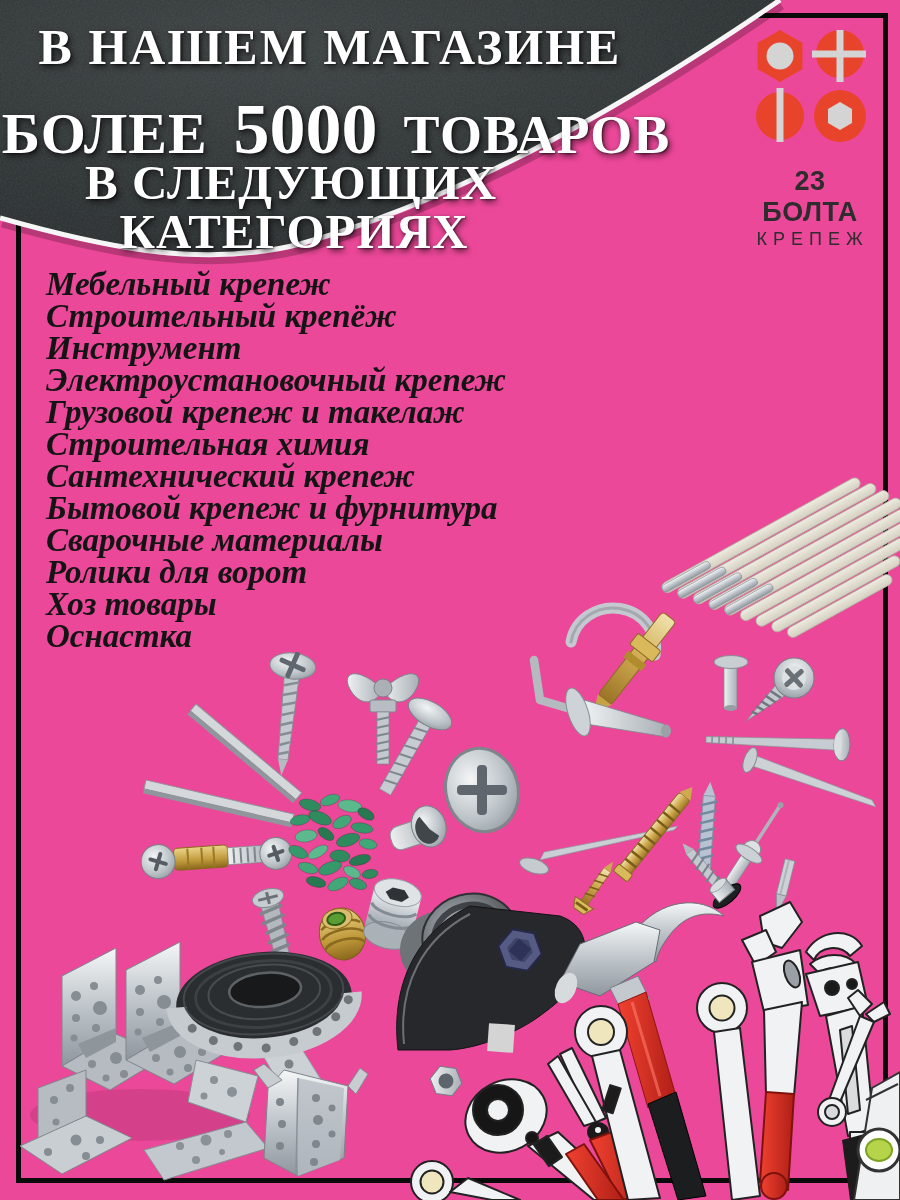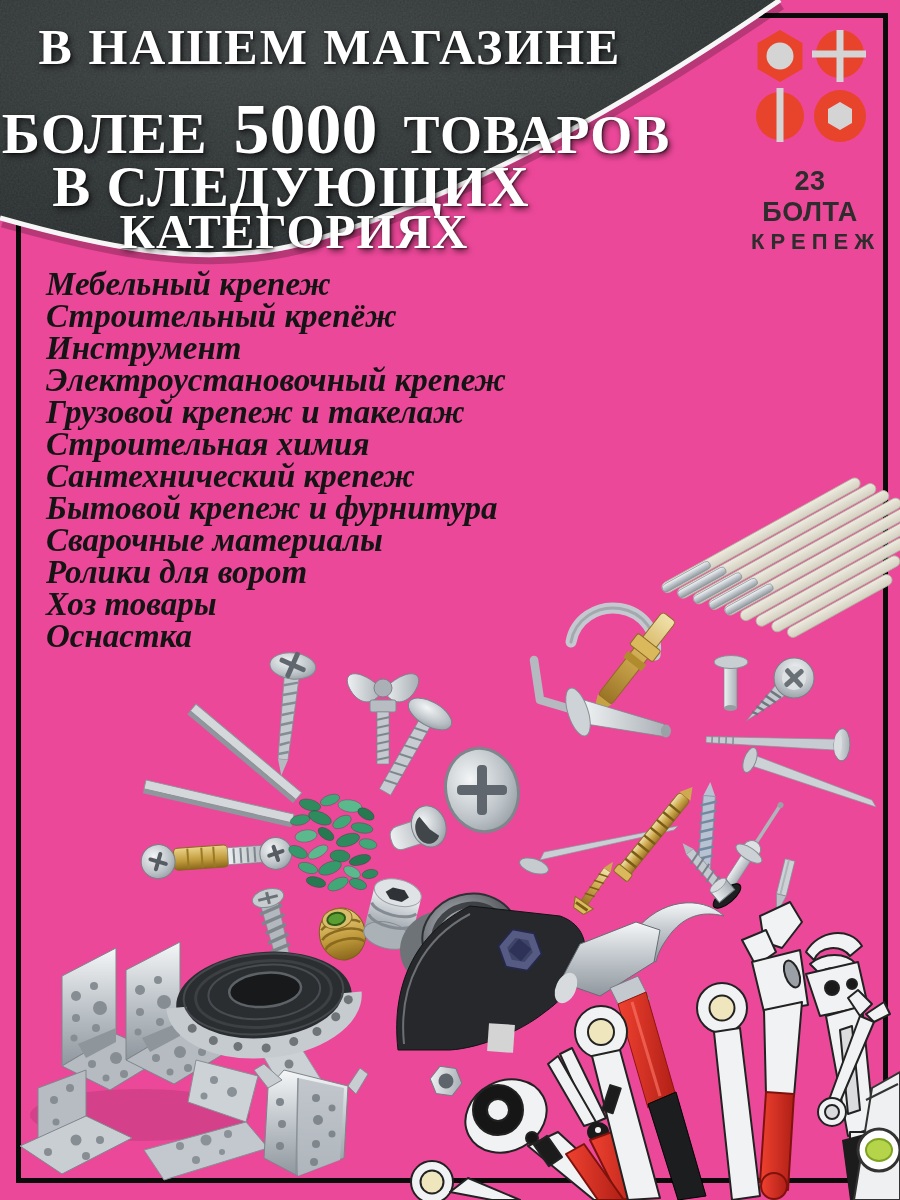--- a/index.html
+++ b/index.html
@@ -9,28 +9,28 @@
          border:5px solid #0a0a0a;box-sizing:border-box;z-index:1;}
   .collage{position:absolute;left:0;top:0;z-index:2;}
   .banner-svg{position:absolute;left:0;top:0;z-index:3;}
   .banner-text{position:absolute;z-index:4;color:#ffffff;font-weight:700;text-align:center;
          text-shadow:2px 3px 6px rgba(0,0,0,.65),1px 1px 2px rgba(0,0,0,.5);}
   .bt1{left:10px;top:18px;width:640px;font-size:50px;letter-spacing:2px;}
   .bt2{left:6px;top:68px;width:660px;display:flex;justify-content:center;align-items:baseline;gap:26px;}
   .bt2 .w1{font-size:58px;letter-spacing:1px;}
   .bt2 .num{font-size:72px;letter-spacing:0px;margin-top:20px;}
   .bt2 .w2{font-size:54px;letter-spacing:1px;text-align:center;}
-  .bt3{left:0px;top:154px;width:582px;font-size:57px;letter-spacing:1px;}
+  .bt3{left:0px;top:154px;width:582px;font-size:49px;letter-spacing:1px;}
   .bt4{left:0px;top:203px;width:588px;font-size:49px;letter-spacing:1px;}
   .logo{position:absolute;left:746px;top:30px;width:128px;z-index:4;text-align:center;}
   .logo-icons{display:block;margin:0 auto;}
   .logo-name{font-family:"Liberation Sans","DejaVu Sans",sans-serif;font-weight:700;
              font-size:27px;color:#2e2c2d;margin-top:24px;letter-spacing:0.5px;}
-  .logo-cap{font-family:"Liberation Sans","DejaVu Sans",sans-serif;font-weight:700;
-            font-size:22px;color:#2e2c2d;letter-spacing:6px;margin-top:1px;padding-left:5px;}
+  .logo-cap{font-family:"Liberation Sans","DejaVu Sans",sans-serif;font-weight:400;
+            font-size:18px;color:#2e2c2d;letter-spacing:6px;margin-top:1px;padding-left:5px;}
   .cats{position:absolute;left:46px;top:268px;z-index:5;margin:0;padding:0;list-style:none;font-style:italic;}
   .cats li{font-size:33px;line-height:32px;font-weight:700;color:#141414;white-space:nowrap;}
 </style>
 </head>
 <body>
 
 <div class="stage">
 
   <div class="frame"></div>
 

